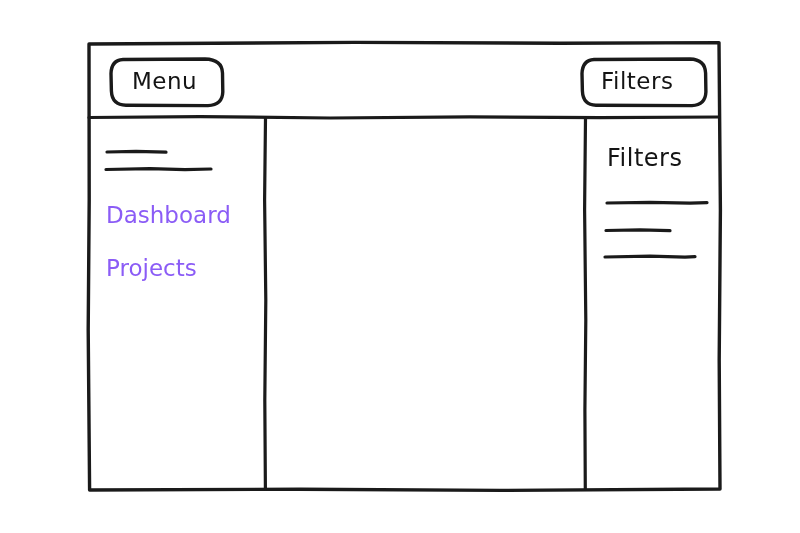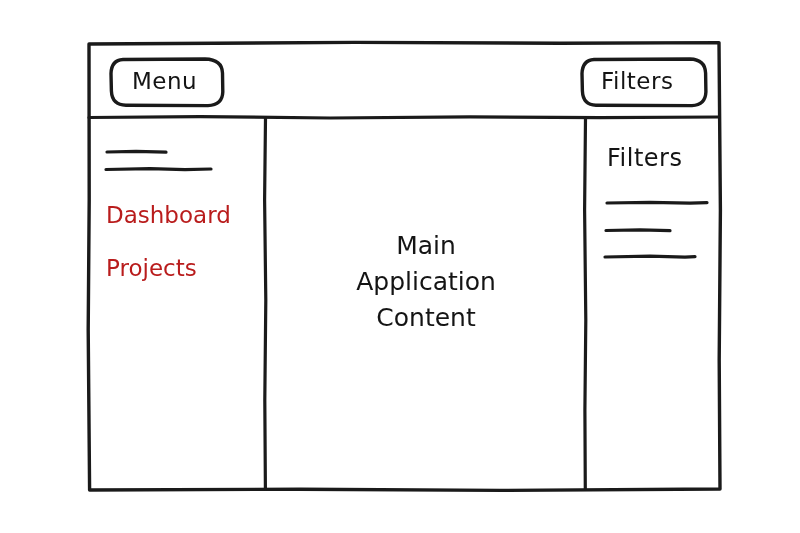--- a/index.html
+++ b/index.html
@@ -68,21 +68,21 @@
     height: 34px;
     cursor: pointer;
   }
   .nav-label {
     position: absolute;
     left: 0;
     top: 0;
     font-size: 23px;
     line-height: 34px;
     white-space: nowrap;
-    color: #b91c1c;
+    color: #8b5cf6;
   }
   #nav-dashboard { top: 198px; width: 132px; }
   #nav-projects  { top: 251px; width: 104px; text-decoration: underline; }
   #nav-settings  { top: 303px; width: 108px; }
 
   
   #main-content-text {
     position: absolute;
     left: 270px;
     top: 228px;
@@ -154,25 +154,20 @@
 
   <div class="nav-item" id="nav-dashboard">
     <span class="nav-label">Dashboard</span>
   </div>
 
   <div class="nav-item" id="nav-projects">
     <span class="nav-label">Projects</span>
   </div>
 
 
-  <div id="main-content-text">
-    <div>Main</div>
-    <div>Application</div>
-    <div>Content</div>
-  </div>
 
   <div class="txt" id="filters-panel-heading">Filters</div>
 
   <div class="rule-hit" style="left:604px; top:195px; width:106px; height:16px;"></div>
   <div class="rule-hit" style="left:604px; top:222px; width:70px; height:16px;"></div>
   <div class="rule-hit" style="left:602px; top:249px; width:96px; height:16px;"></div>
 
 </div>
 
 </body></html>

